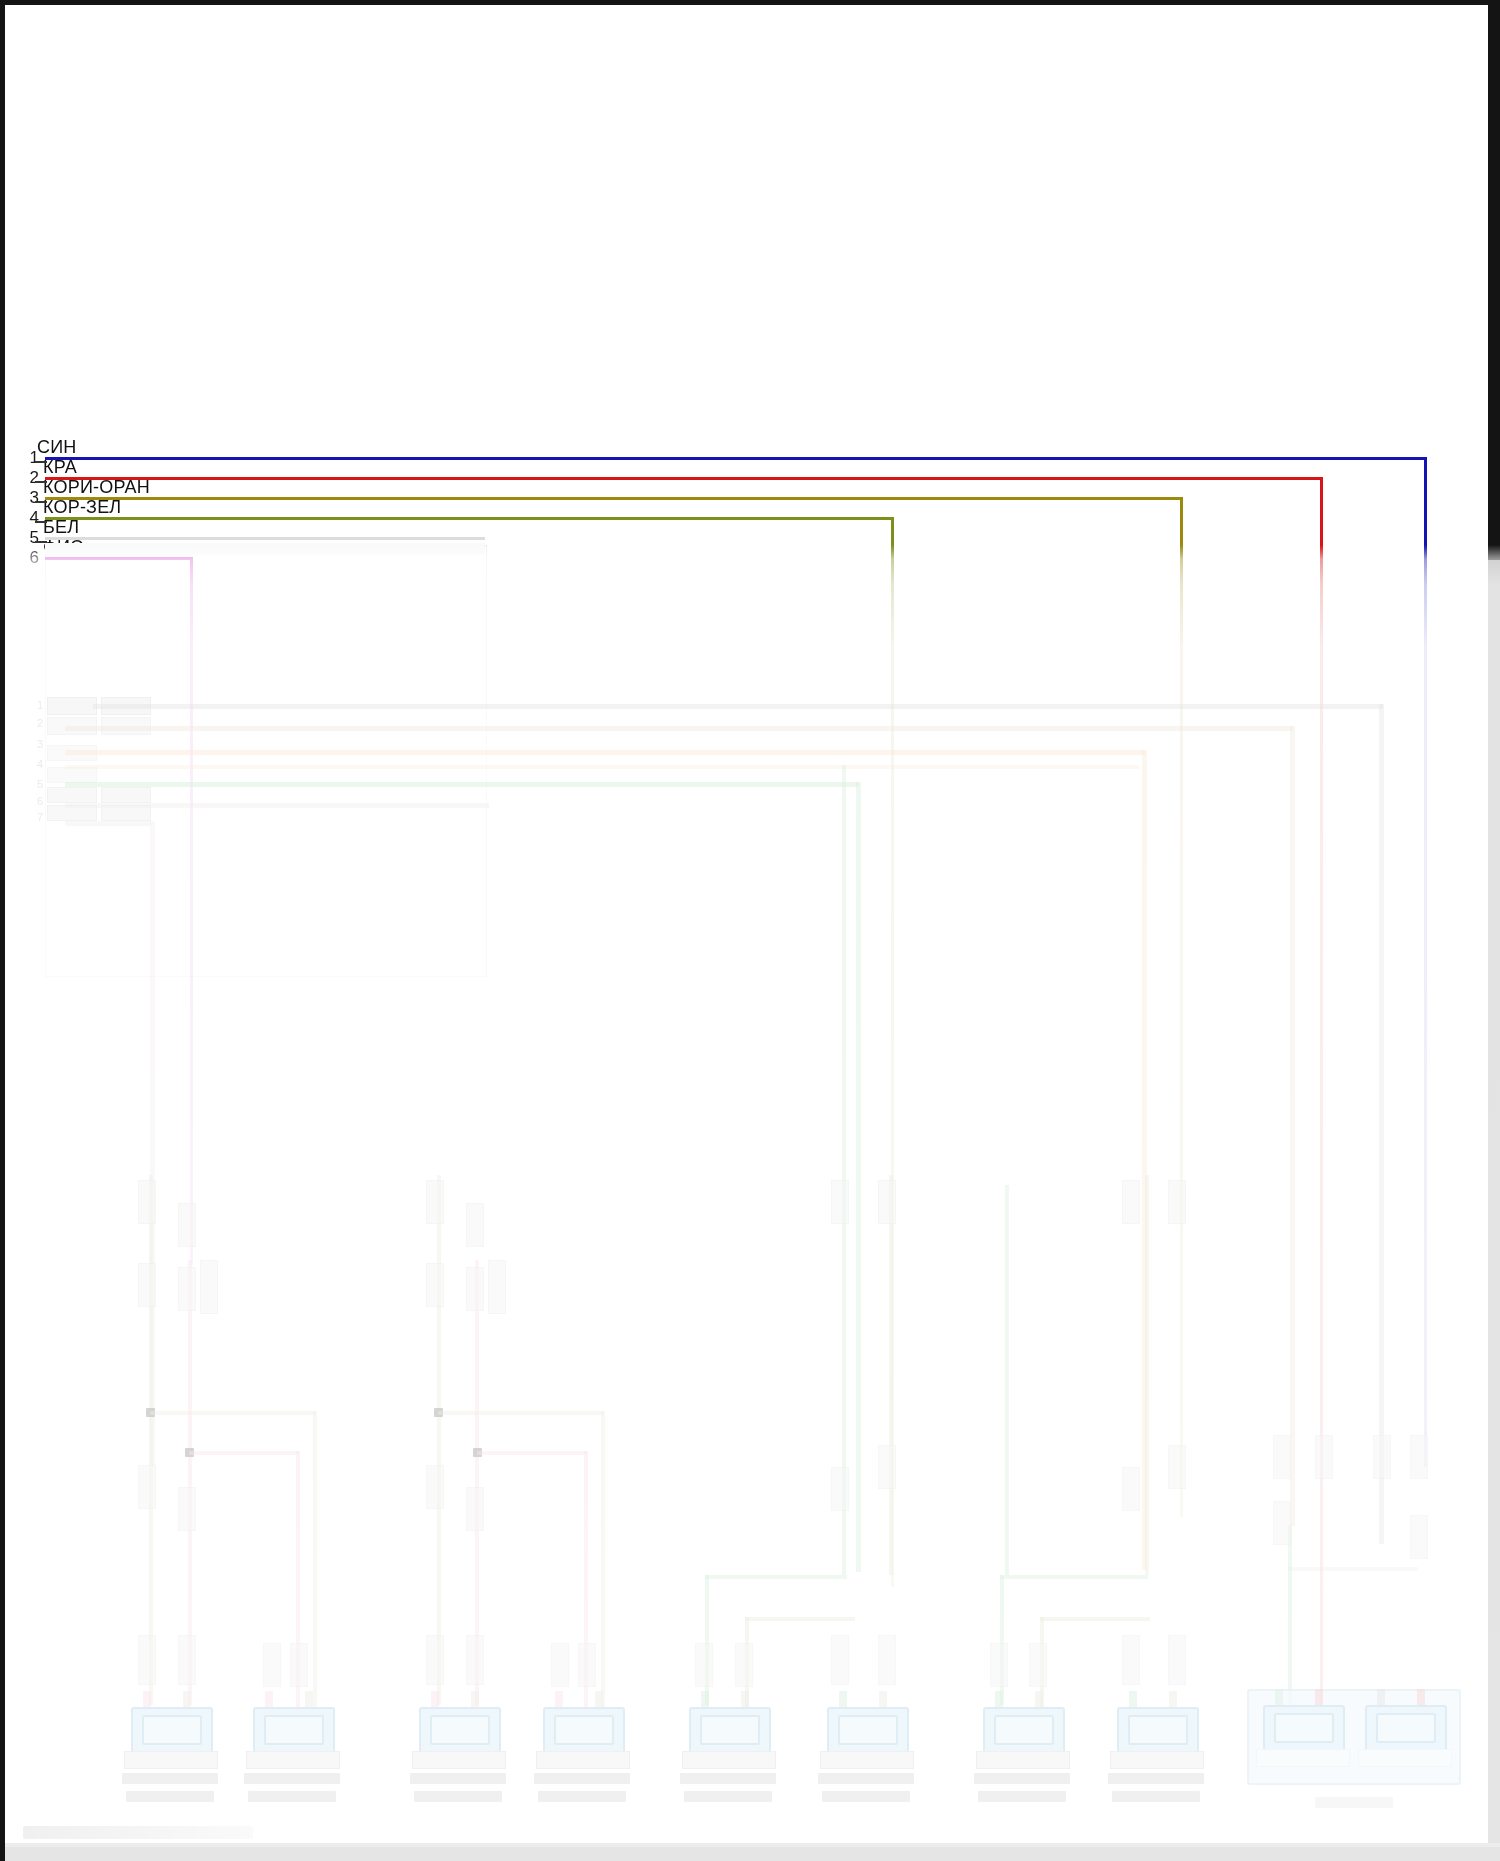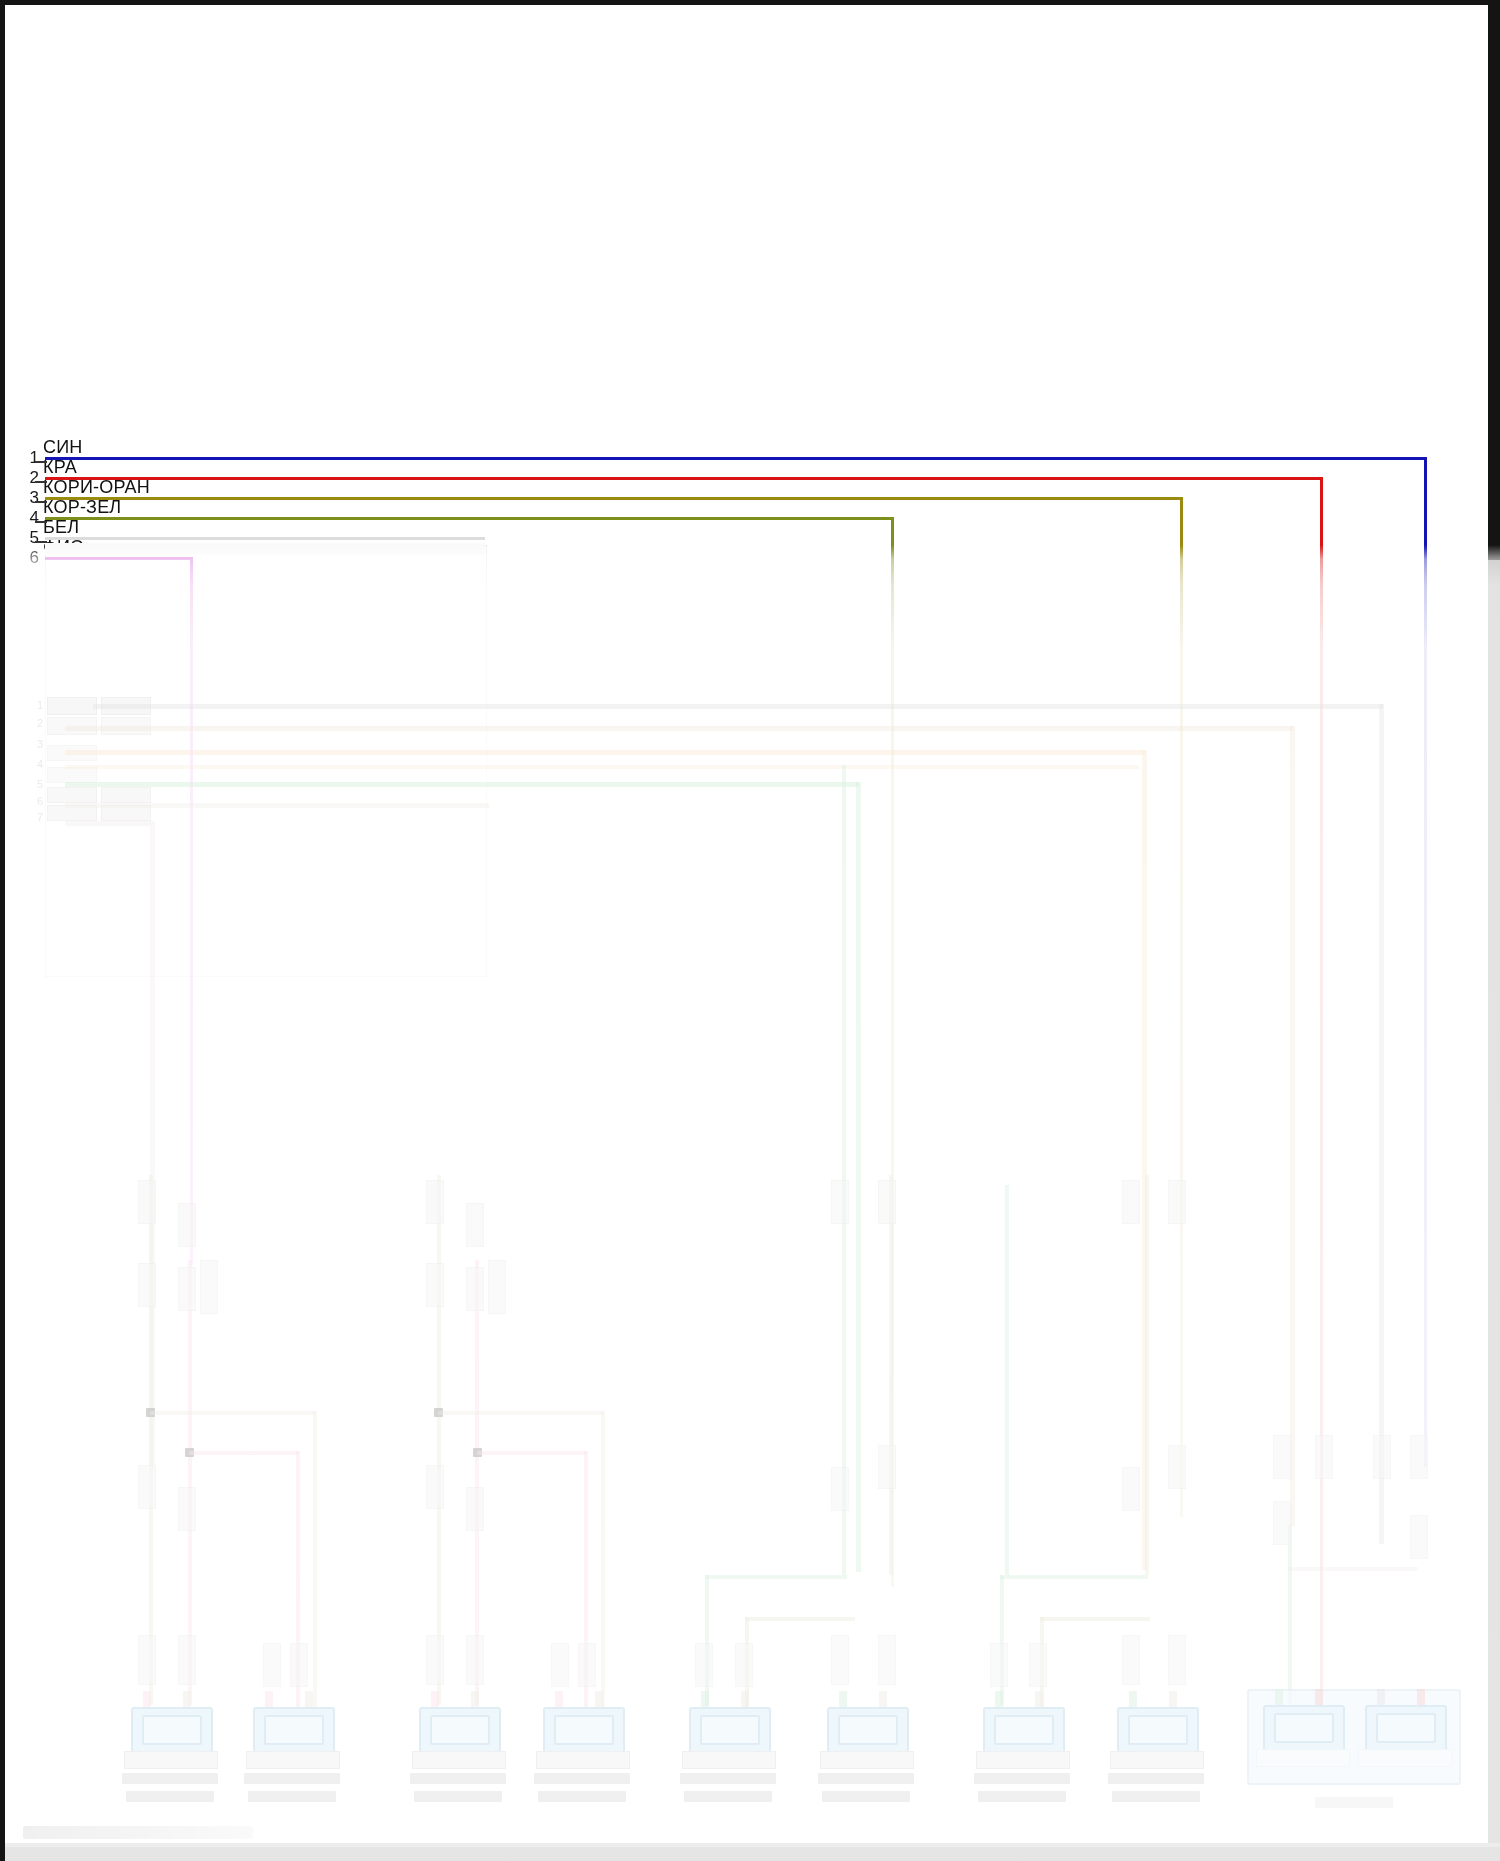--- a/index.html
+++ b/index.html
@@ -102,21 +102,21 @@
 
     <div class="ghostbox" style="left:40px;top:540px;width:440px;height:430px;"></div>
 
     <div class="pinnum" style="left:12px;top:443px;">1</div>
     <div class="pinnum" style="left:12px;top:463px;">2</div>
     <div class="pinnum" style="left:12px;top:483px;">3</div>
     <div class="pinnum" style="left:12px;top:503px;">4</div>
     <div class="pinnum" style="left:12px;top:523px;">5</div>
     <div class="pinnum" style="left:12px;top:543px;">6</div>
 
-    <div class="wlabel" style="left:38px;top:432px;">СИН</div>
+    <div class="wlabel" style="left:32px;top:432px;">СИН</div>
     <div class="wlabel" style="left:38px;top:452px;">КРА</div>
     <div class="wlabel" style="left:38px;top:472px;">КОРИ-ОРАН</div>
     <div class="wlabel" style="left:38px;top:492px;">КОР-ЗЕЛ</div>
     <div class="wlabel" style="left:38px;top:512px;">БЕЛ</div>
     <div class="wlabel" style="left:38px;top:532px;">ФИО</div>
 
     <div class="wire h" style="left:30px;top:456px;width:12px;height:2px;background:#333;"></div>
     <div class="wire h" style="left:30px;top:476px;width:12px;height:2px;background:#333;"></div>
     <div class="wire h" style="left:30px;top:496px;width:12px;height:2px;background:#333;"></div>
     <div class="wire h" style="left:30px;top:516px;width:12px;height:2px;background:#333;"></div>

